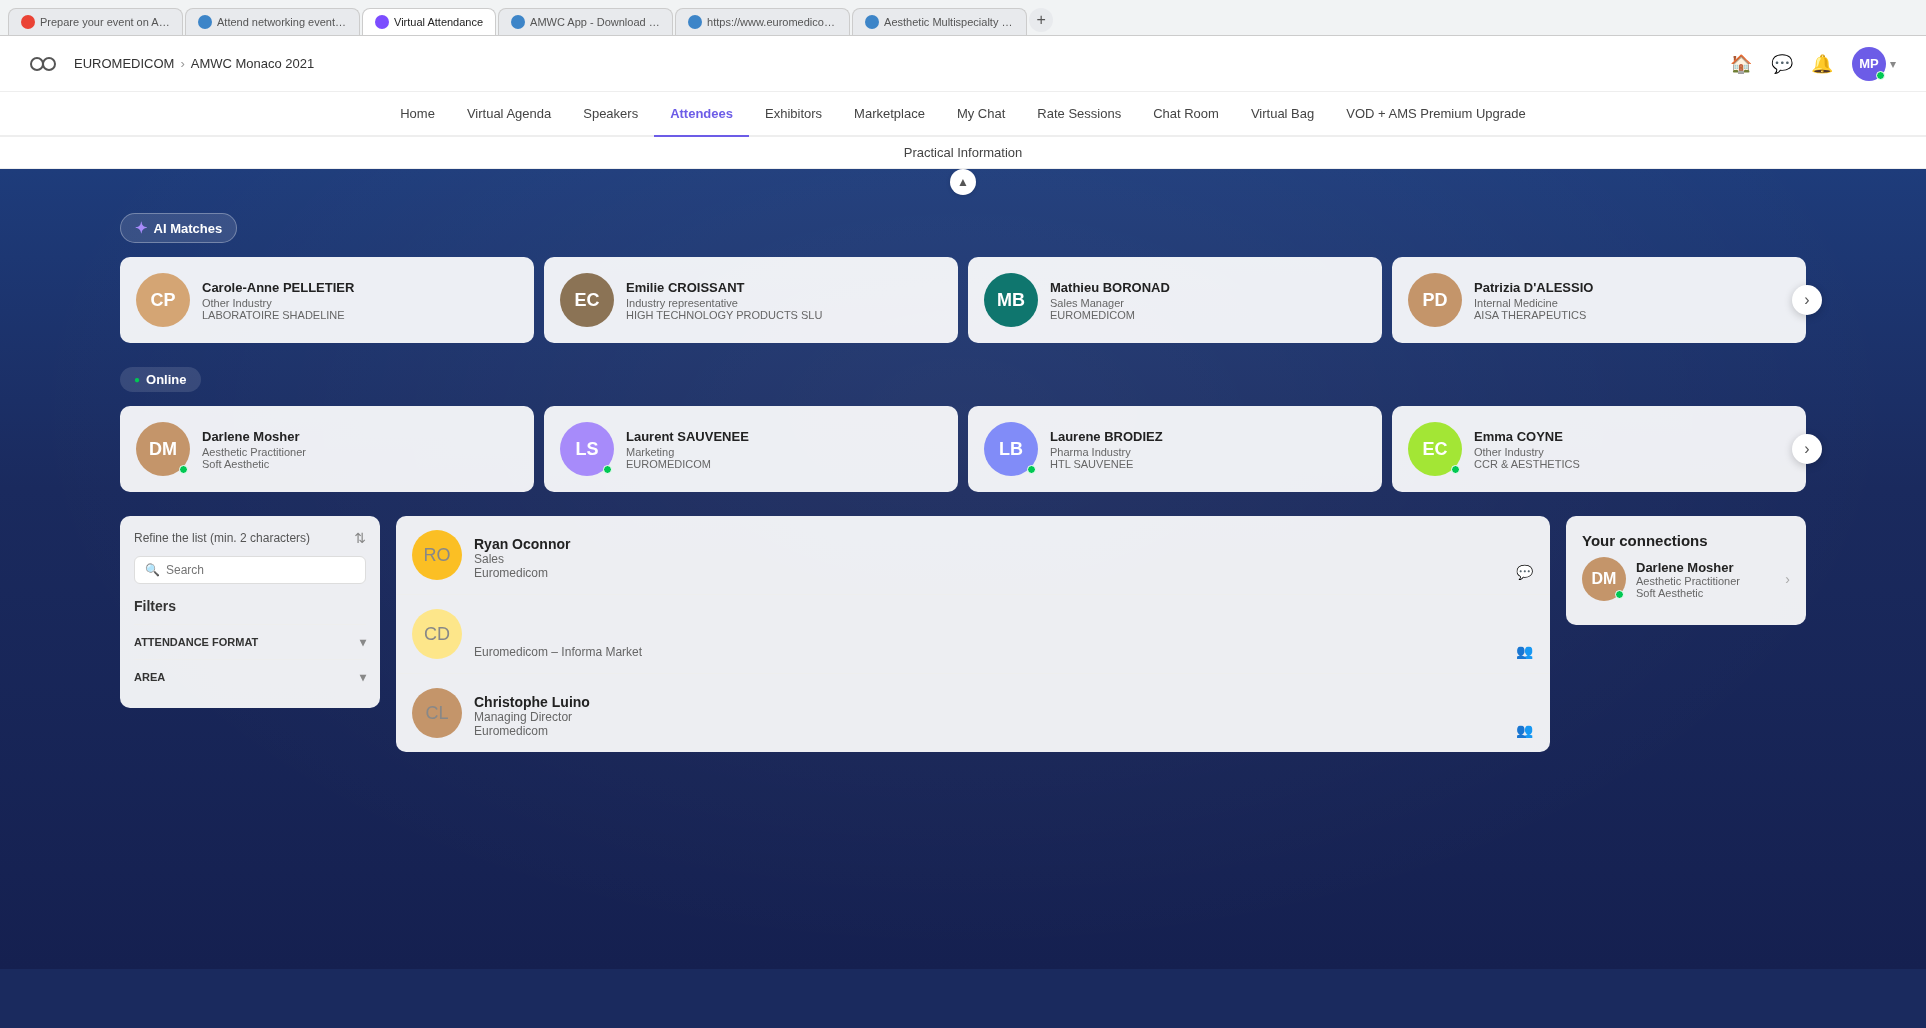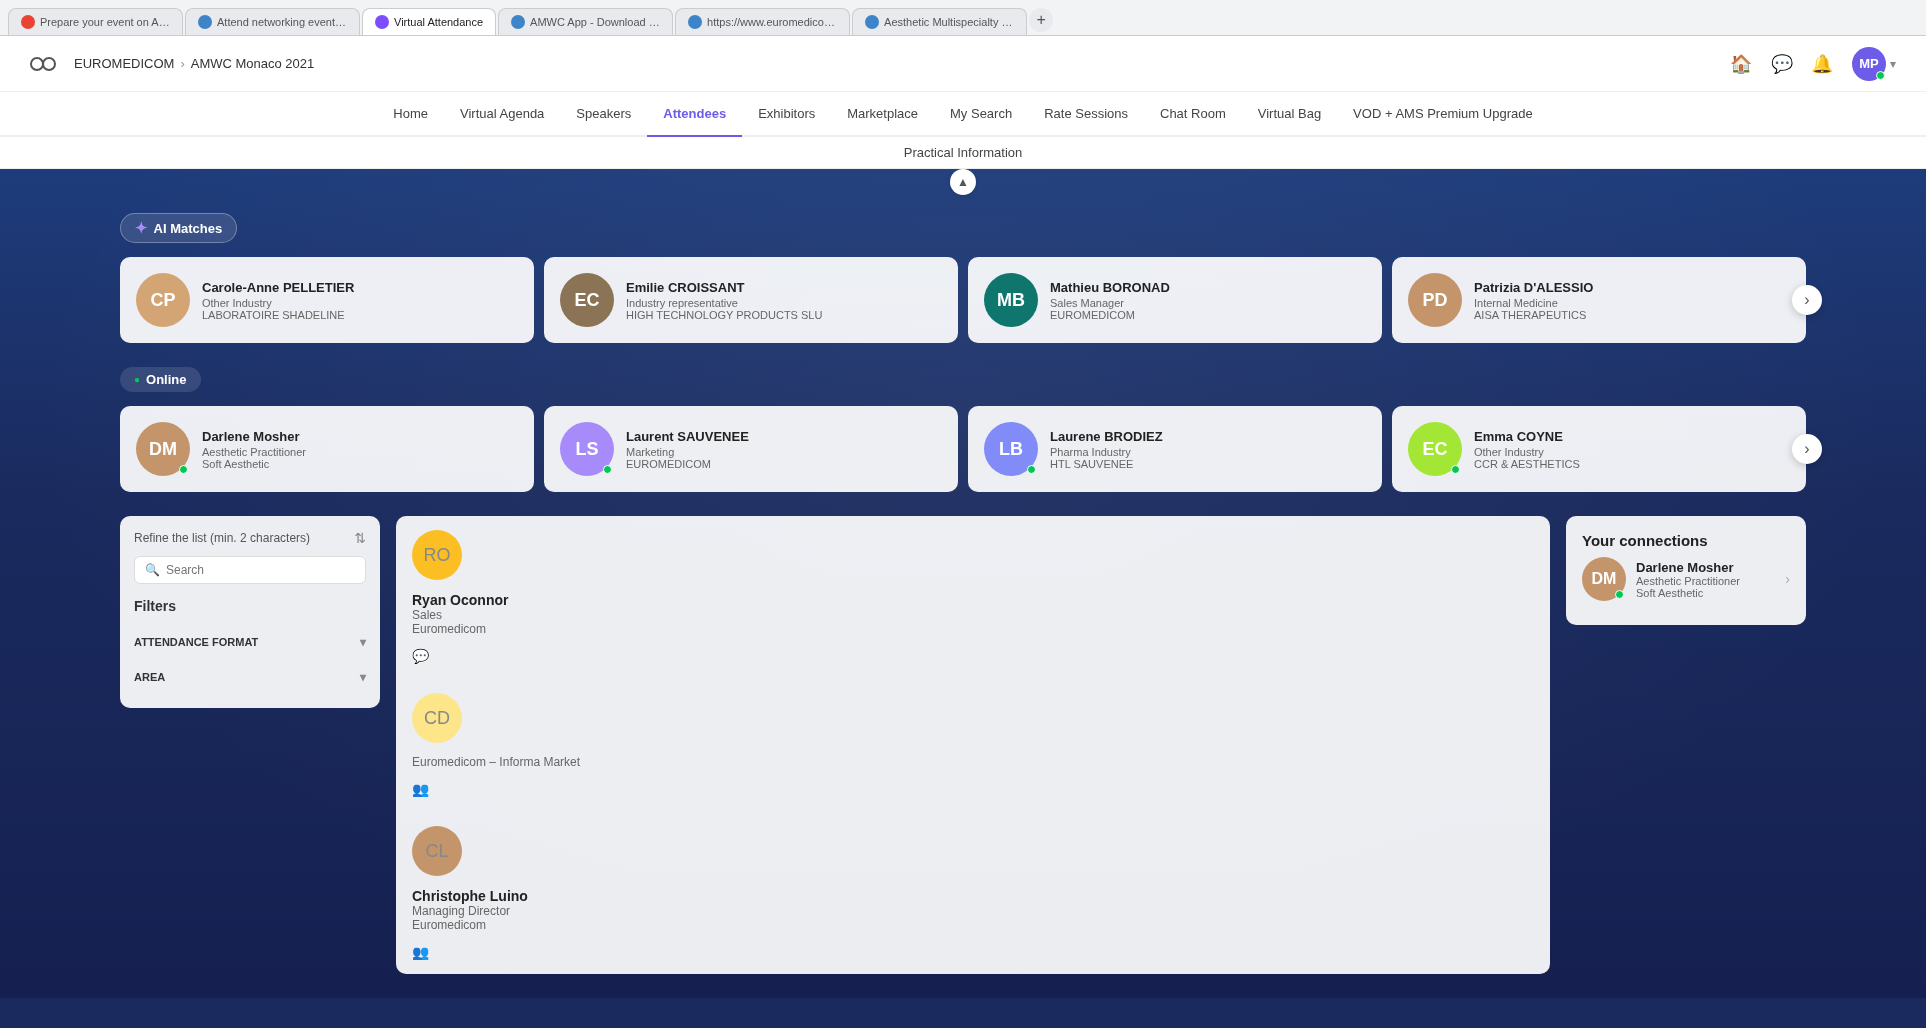--- a/index.html
+++ b/index.html
@@ -265,26 +265,25 @@
     .filters-title { font-size: 14px; font-weight: 600; color: #333; margin-bottom: 10px; }
 
     
     .attendee-list {
       background: rgba(255,255,255,0.92);
       border-radius: 10px;
       overflow: hidden;
     }
     .attendee-item {
       display: flex;
-      align-items: flex-start;
+      align-items: flex-end;
       gap: 12px;
       padding: 14px 16px;
       border-bottom: 1px solid #eee;
       cursor: pointer;
-      flex-direction: column;
     }
     .attendee-item:last-child { border-bottom: none; }
     .attendee-avatar {
       width: 50px; height: 50px;
       border-radius: 50%;
       flex-shrink: 0;
       background: #e0d4a0;
       display: flex; align-items: center; justify-content: center;
       font-size: 18px;
       color: #888;
@@ -416,21 +415,21 @@
 </div>
 
 <div class="main-nav">
 
 <a class="nav-item">Home</a>
     <a class="nav-item">Virtual Agenda</a>
     <a class="nav-item">Speakers</a>
     <a class="nav-item active">Attendees</a>
     <a class="nav-item">Exhibitors</a>
     <a class="nav-item">Marketplace</a>
-    <a class="nav-item">My Search</a>
+    <a class="nav-item">My Chat</a>
     <a class="nav-item">Rate Sessions</a>
     <a class="nav-item">Chat Room</a>
     <a class="nav-item">Virtual Bag</a>
     <a class="nav-item">VOD + AMS Premium Upgrade</a>
   </div>
 <div class="nav-row2">
   <span>Practical Information</span>
 </div>
 
 <div class="page-body">

